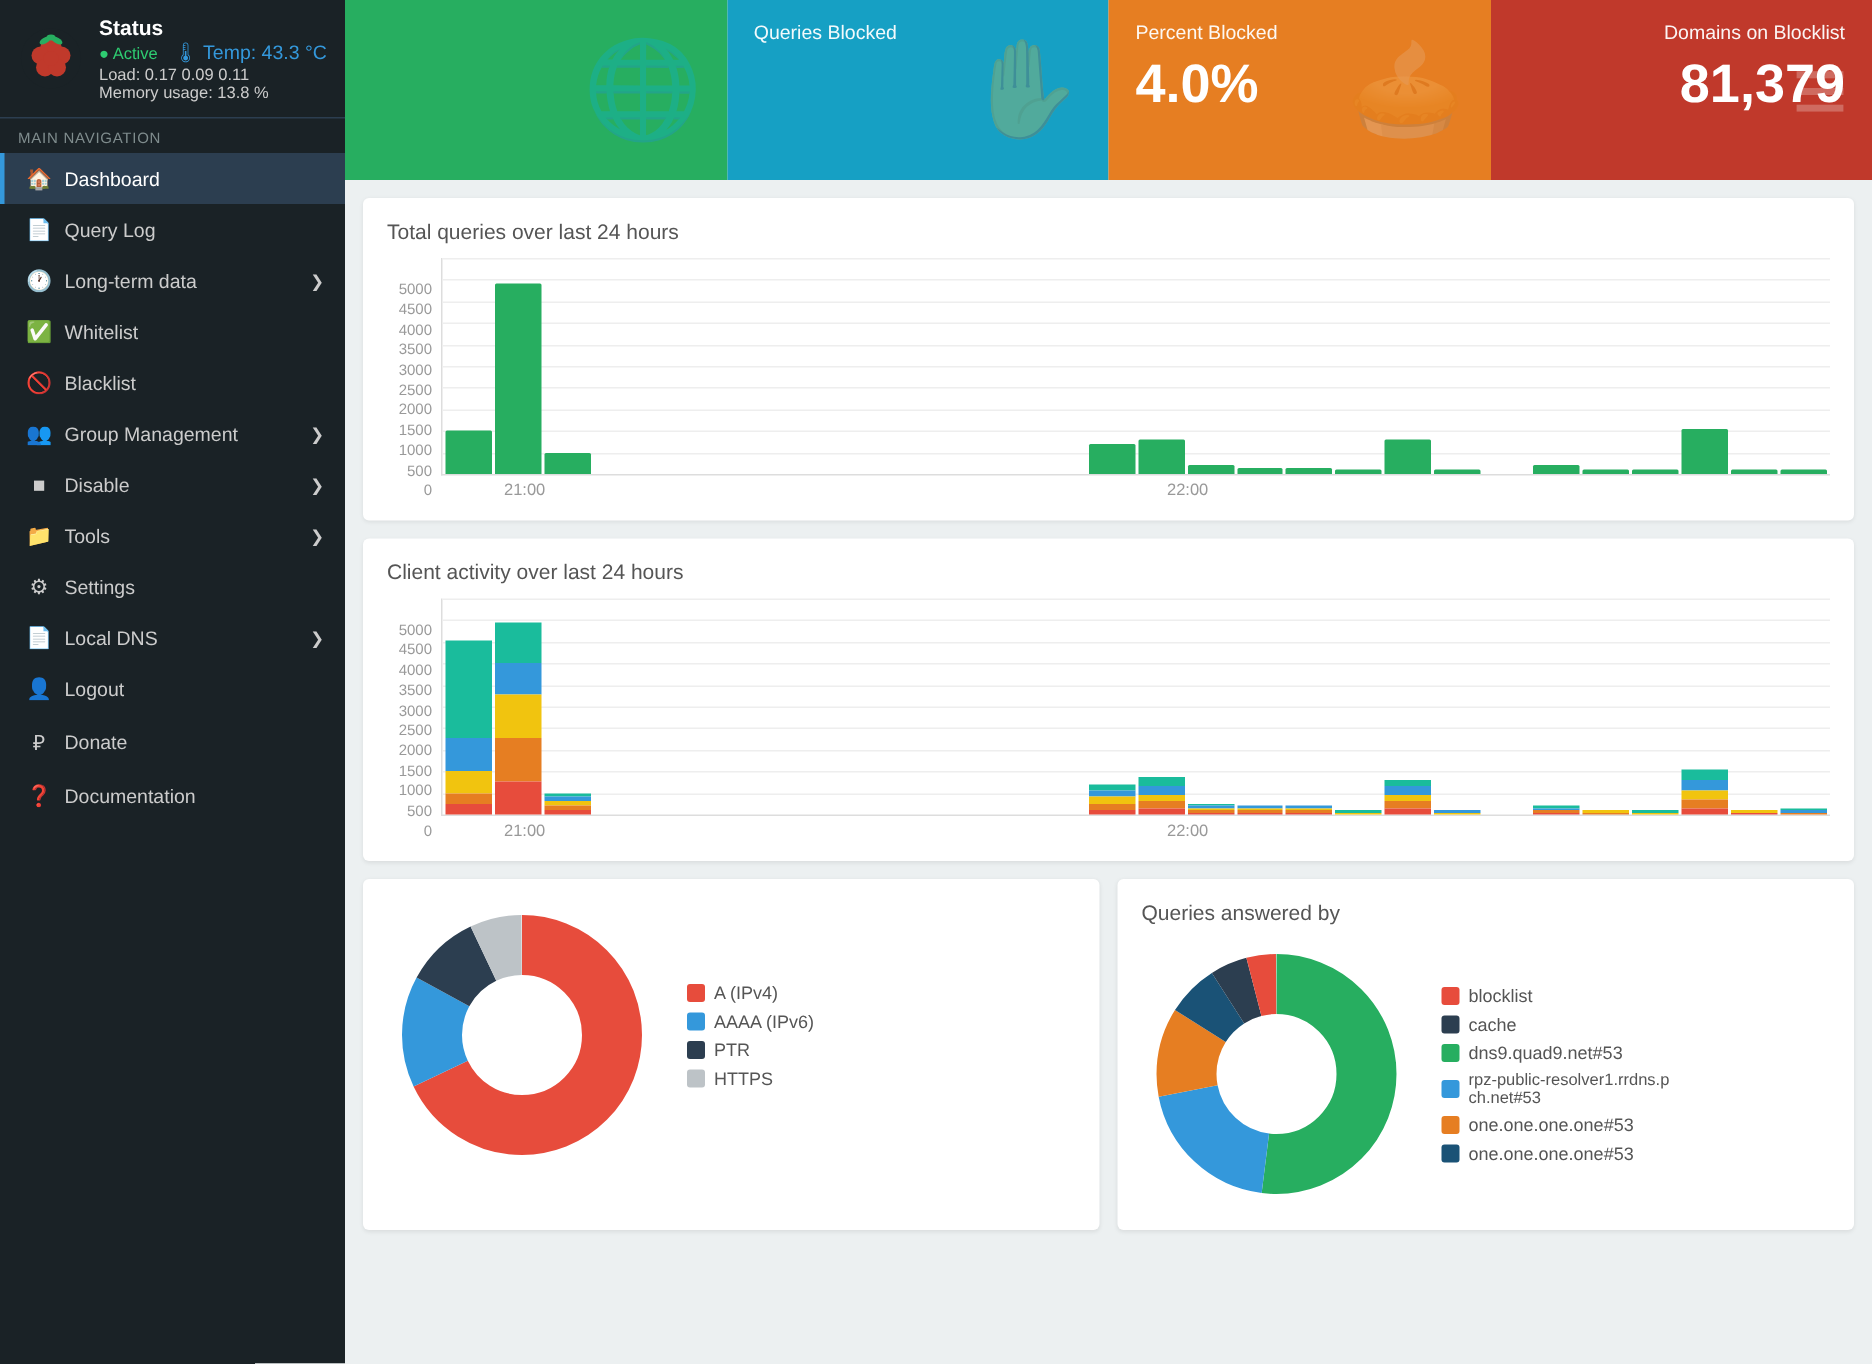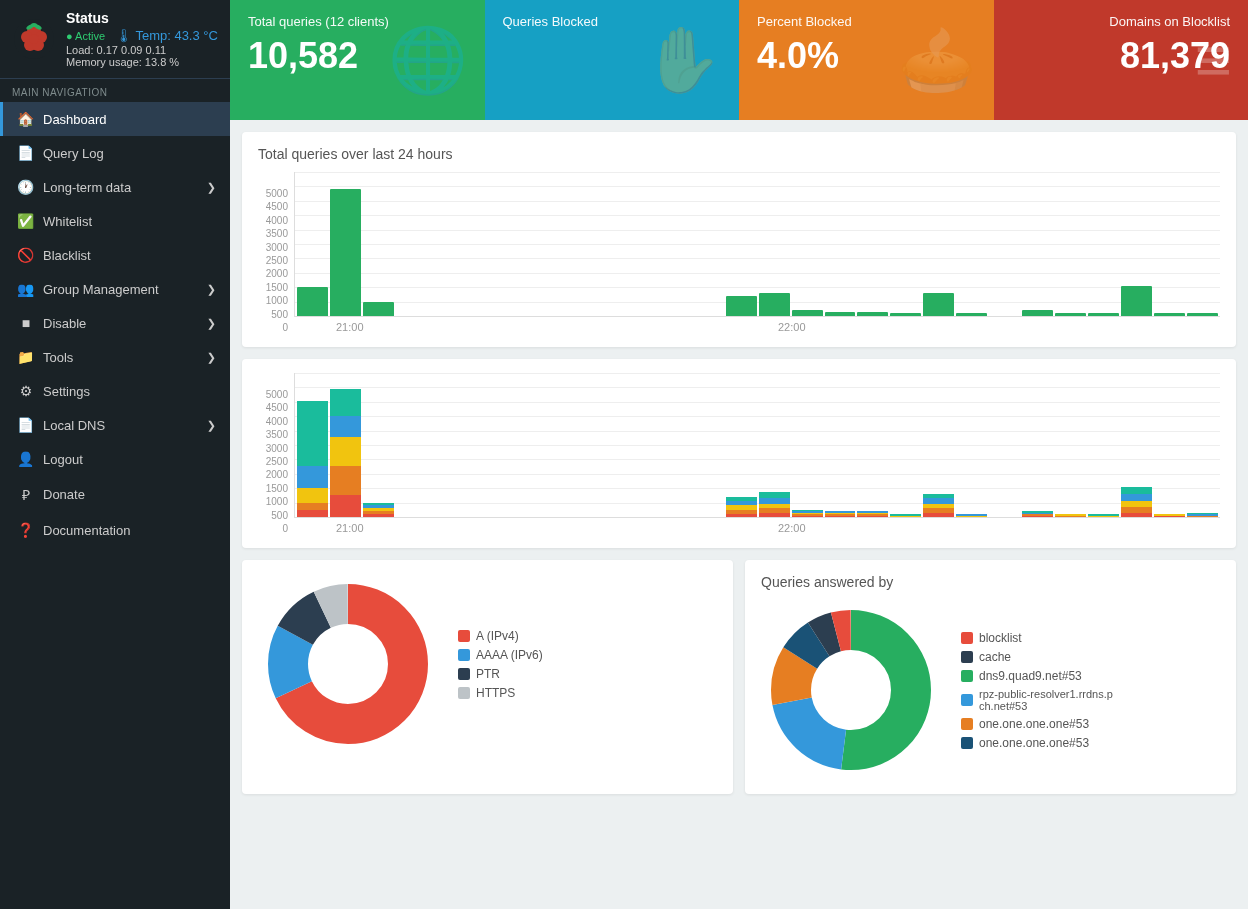--- a/index.html
+++ b/index.html
@@ -316,24 +316,20 @@
 
   </div>
     </div>
 </div>
 
 <div id="main">
 
   <div class="stat-cards-wrapper">
 
   <div class="stat-card green">
-    <div>
-      <div class="stat-card-label">Total queries (12 clients)</div>
-      <div class="stat-card-value">10,582</div>
-    </div>
     <div class="stat-card-icon">🌐</div>
   </div>
       <div class="stat-card blue">
     <div>
       <div class="stat-card-label">Queries Blocked</div>
     </div>
     <div class="stat-card-icon">✋</div>
   </div>
       <div class="stat-card orange">
     <div>
@@ -415,20 +411,21 @@
         <div class="chart-x-labels">
           <span>21:00</span>
           <span>22:00</span>
           <span></span>
         </div>
       </div>
     </div>
   </div>
 
   <div class="chart-section">
+    <div class="chart-title">Client activity over last 24 hours</div>
     <div style="display:flex; align-items:flex-end;">
       <div class="chart-y-axis">
         <span>5000</span>
           <span>4500</span>
           <span>4000</span>
           <span>3500</span>
           <span>3000</span>
         <span>2500</span>
           <span>2000</span>
           <span>1500</span>

